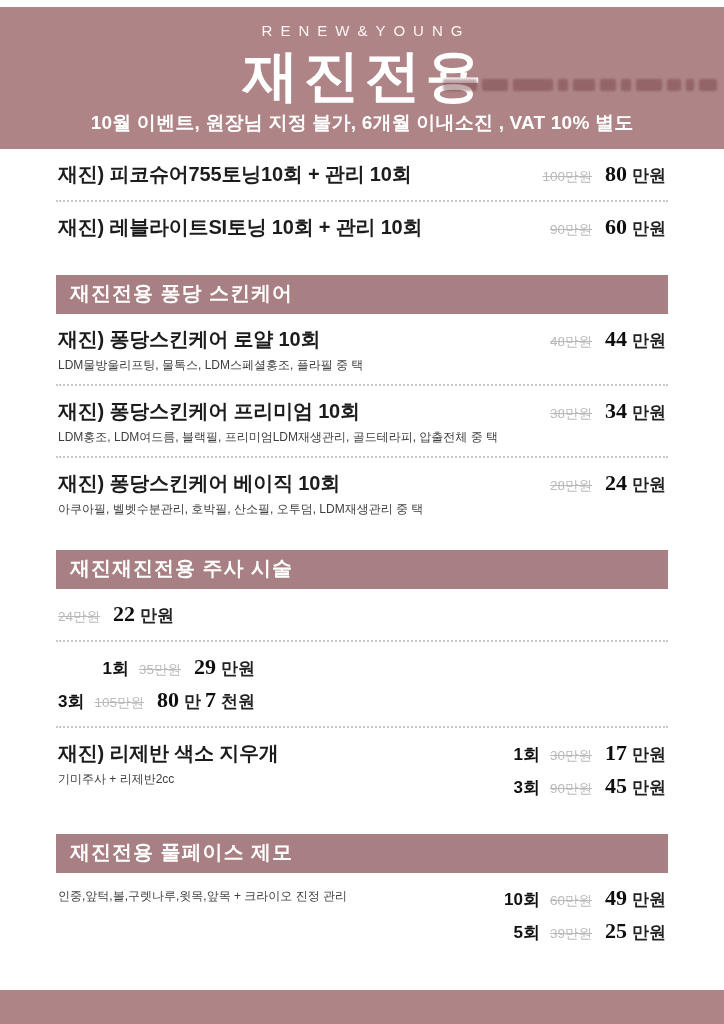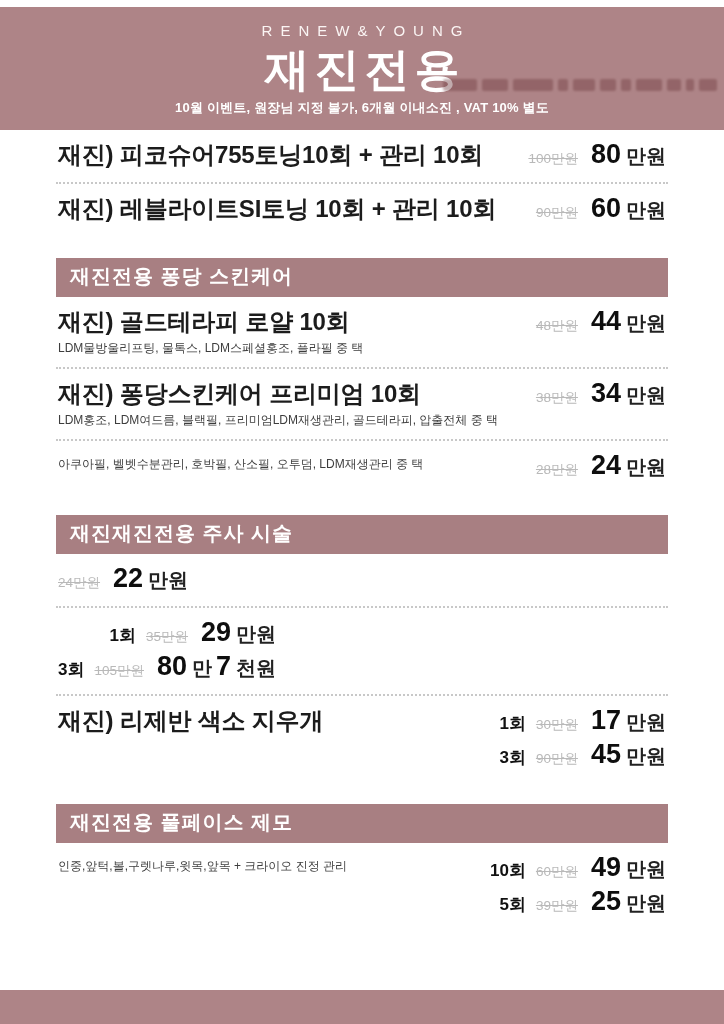--- a/index.html
+++ b/index.html
@@ -3,39 +3,39 @@
 <meta charset="utf-8">
 <style>
   * { margin:0; padding:0; box-sizing:border-box; }
   html,body { background:#ffffff; }
   body { font-family:"Liberation Sans","DejaVu Sans",sans-serif; }
   .page { position:relative; width:724px; height:1024px; margin:0 auto; background:#fff; overflow:hidden; }
 
   
   .hero { position:relative; margin-top:7px; background:#ae8487; text-align:center; padding:15px 0 13px; }
   .brand { color:#fbf5f4; font-size:15px; letter-spacing:8px; font-weight:400; text-indent:8px; }
-  .hero-title { color:#ffffff; font-size:45px; font-weight:bold; letter-spacing:5px; line-height:1.08; margin:7px 0 4px; text-indent:5px; }
-  .hero-sub { color:#ffffff; font-size:13px; font-weight:bold; letter-spacing:.2px; }
+  .hero-title { color:#ffffff; font-size:56px; font-weight:bold; letter-spacing:5px; line-height:1.08; margin:7px 0 4px; text-indent:5px; }
+  .hero-sub { color:#ffffff; font-size:19px; font-weight:bold; letter-spacing:.2px; }
   .watermark { position:absolute; top:71px; right:7px; height:14px; display:flex; gap:5px; align-items:center; opacity:.42; filter:blur(1px); }
   .watermark i { display:block; height:12px; background:#6e3a3e; border-radius:2px; }
 
   
   main { padding:0 56px; }
   .section-bar { margin-top:22px; background:#a87f82; color:#fff; font-size:20px; font-weight:bold; letter-spacing:1px; padding:5px 14px 7px; }
   .item { display:flex; justify-content:space-between; align-items:flex-start; padding:11px 2px 10px; }
   .item + .item { border-top:2px dotted #c8c8c8; }
   .item-left { min-width:0; }
-  .item-title { font-size:24px; font-weight:bold; color:#1c1c1c; line-height:28px; letter-spacing:-0.2px; white-space:nowrap; }
+  .item-title { font-size:20px; font-weight:bold; color:#1c1c1c; line-height:28px; letter-spacing:-0.2px; white-space:nowrap; }
   .item-desc { font-size:12px; color:#3d3d3d; margin-top:4px; line-height:17px; white-space:nowrap; }
   .price-rows { display:flex; flex-direction:column; gap:3px; flex:none; }
   .price-line { display:flex; align-items:baseline; justify-content:flex-end; line-height:27px; white-space:nowrap; }
   .price-count { font-size:17px; font-weight:bold; color:#111; margin-right:10px; }
   .price-old { font-size:13.5px; font-weight:normal; color:#b9b9b9; text-decoration:line-through; margin-right:13px; }
-  .seg-big { font-size:27px; font-weight:bold; color:#0e0e0e; }
-  .seg-small { font-size:20px; font-weight:bold; color:#222; margin-left:5px; }
+  .seg-big { font-size:22px; font-weight:bold; color:#0e0e0e;font-family:Liberation Serif, serif; }
+  .seg-small { font-size:17px; font-weight:bold; color:#222; margin-left:5px; }
   .seg-small + .seg-big { margin-left:4px; }
 
   
   .footer-bar { position:absolute; left:0; right:0; bottom:0; height:34px; background:#ae8487; }
 </style>
 </head>
 <body>
 
 <div class="page">
 
@@ -82,21 +82,21 @@
               <span class="seg-big">60</span>
               <span class="seg-small">만원</span>
             </div>
           </div>
         </div>
       </section>
       <section class="section">
         <div class="section-bar">재진전용 퐁당 스킨케어</div>
         <div class="item">
           <div class="item-left">
-            <div class="item-title">재진) 골드테라피 로얄 10회</div>
+            <div class="item-title">재진) 퐁당스킨케어 로얄 10회</div>
             <div class="item-desc">LDM물방울리프팅, 물톡스, LDM스페셜홍조, 플라필 중 택</div>
           </div>
           <div class="price-rows">
             <div class="price-line">
               <span class="price-old">48만원</span>
               <span class="seg-big">44</span>
               <span class="seg-small">만원</span>
             </div>
           </div>
         </div>
@@ -108,20 +108,21 @@
           <div class="price-rows">
             <div class="price-line">
               <span class="price-old">38만원</span>
               <span class="seg-big">34</span>
               <span class="seg-small">만원</span>
             </div>
           </div>
         </div>
         <div class="item">
           <div class="item-left">
+            <div class="item-title">재진) 퐁당스킨케어 베이직 10회</div>
             <div class="item-desc">아쿠아필, 벨벳수분관리, 호박필, 산소필, 오투덤, LDM재생관리 중 택</div>
           </div>
           <div class="price-rows">
             <div class="price-line">
               <span class="price-old">28만원</span>
               <span class="seg-big">24</span>
               <span class="seg-small">만원</span>
             </div>
           </div>
         </div>
@@ -151,20 +152,21 @@
               <span class="seg-big">80</span>
               <span class="seg-small">만</span>
               <span class="seg-big">7</span>
               <span class="seg-small">천원</span>
             </div>
           </div>
         </div>
         <div class="item">
           <div class="item-left">
             <div class="item-title">재진) 리제반 색소 지우개</div>
+            <div class="item-desc">기미주사 + 리제반2cc</div>
           </div>
           <div class="price-rows">
             <div class="price-line">
               <span class="price-count">1회</span>
               <span class="price-old">30만원</span>
               <span class="seg-big">17</span>
               <span class="seg-small">만원</span>
             </div>
             <div class="price-line">
               <span class="price-count">3회</span>

